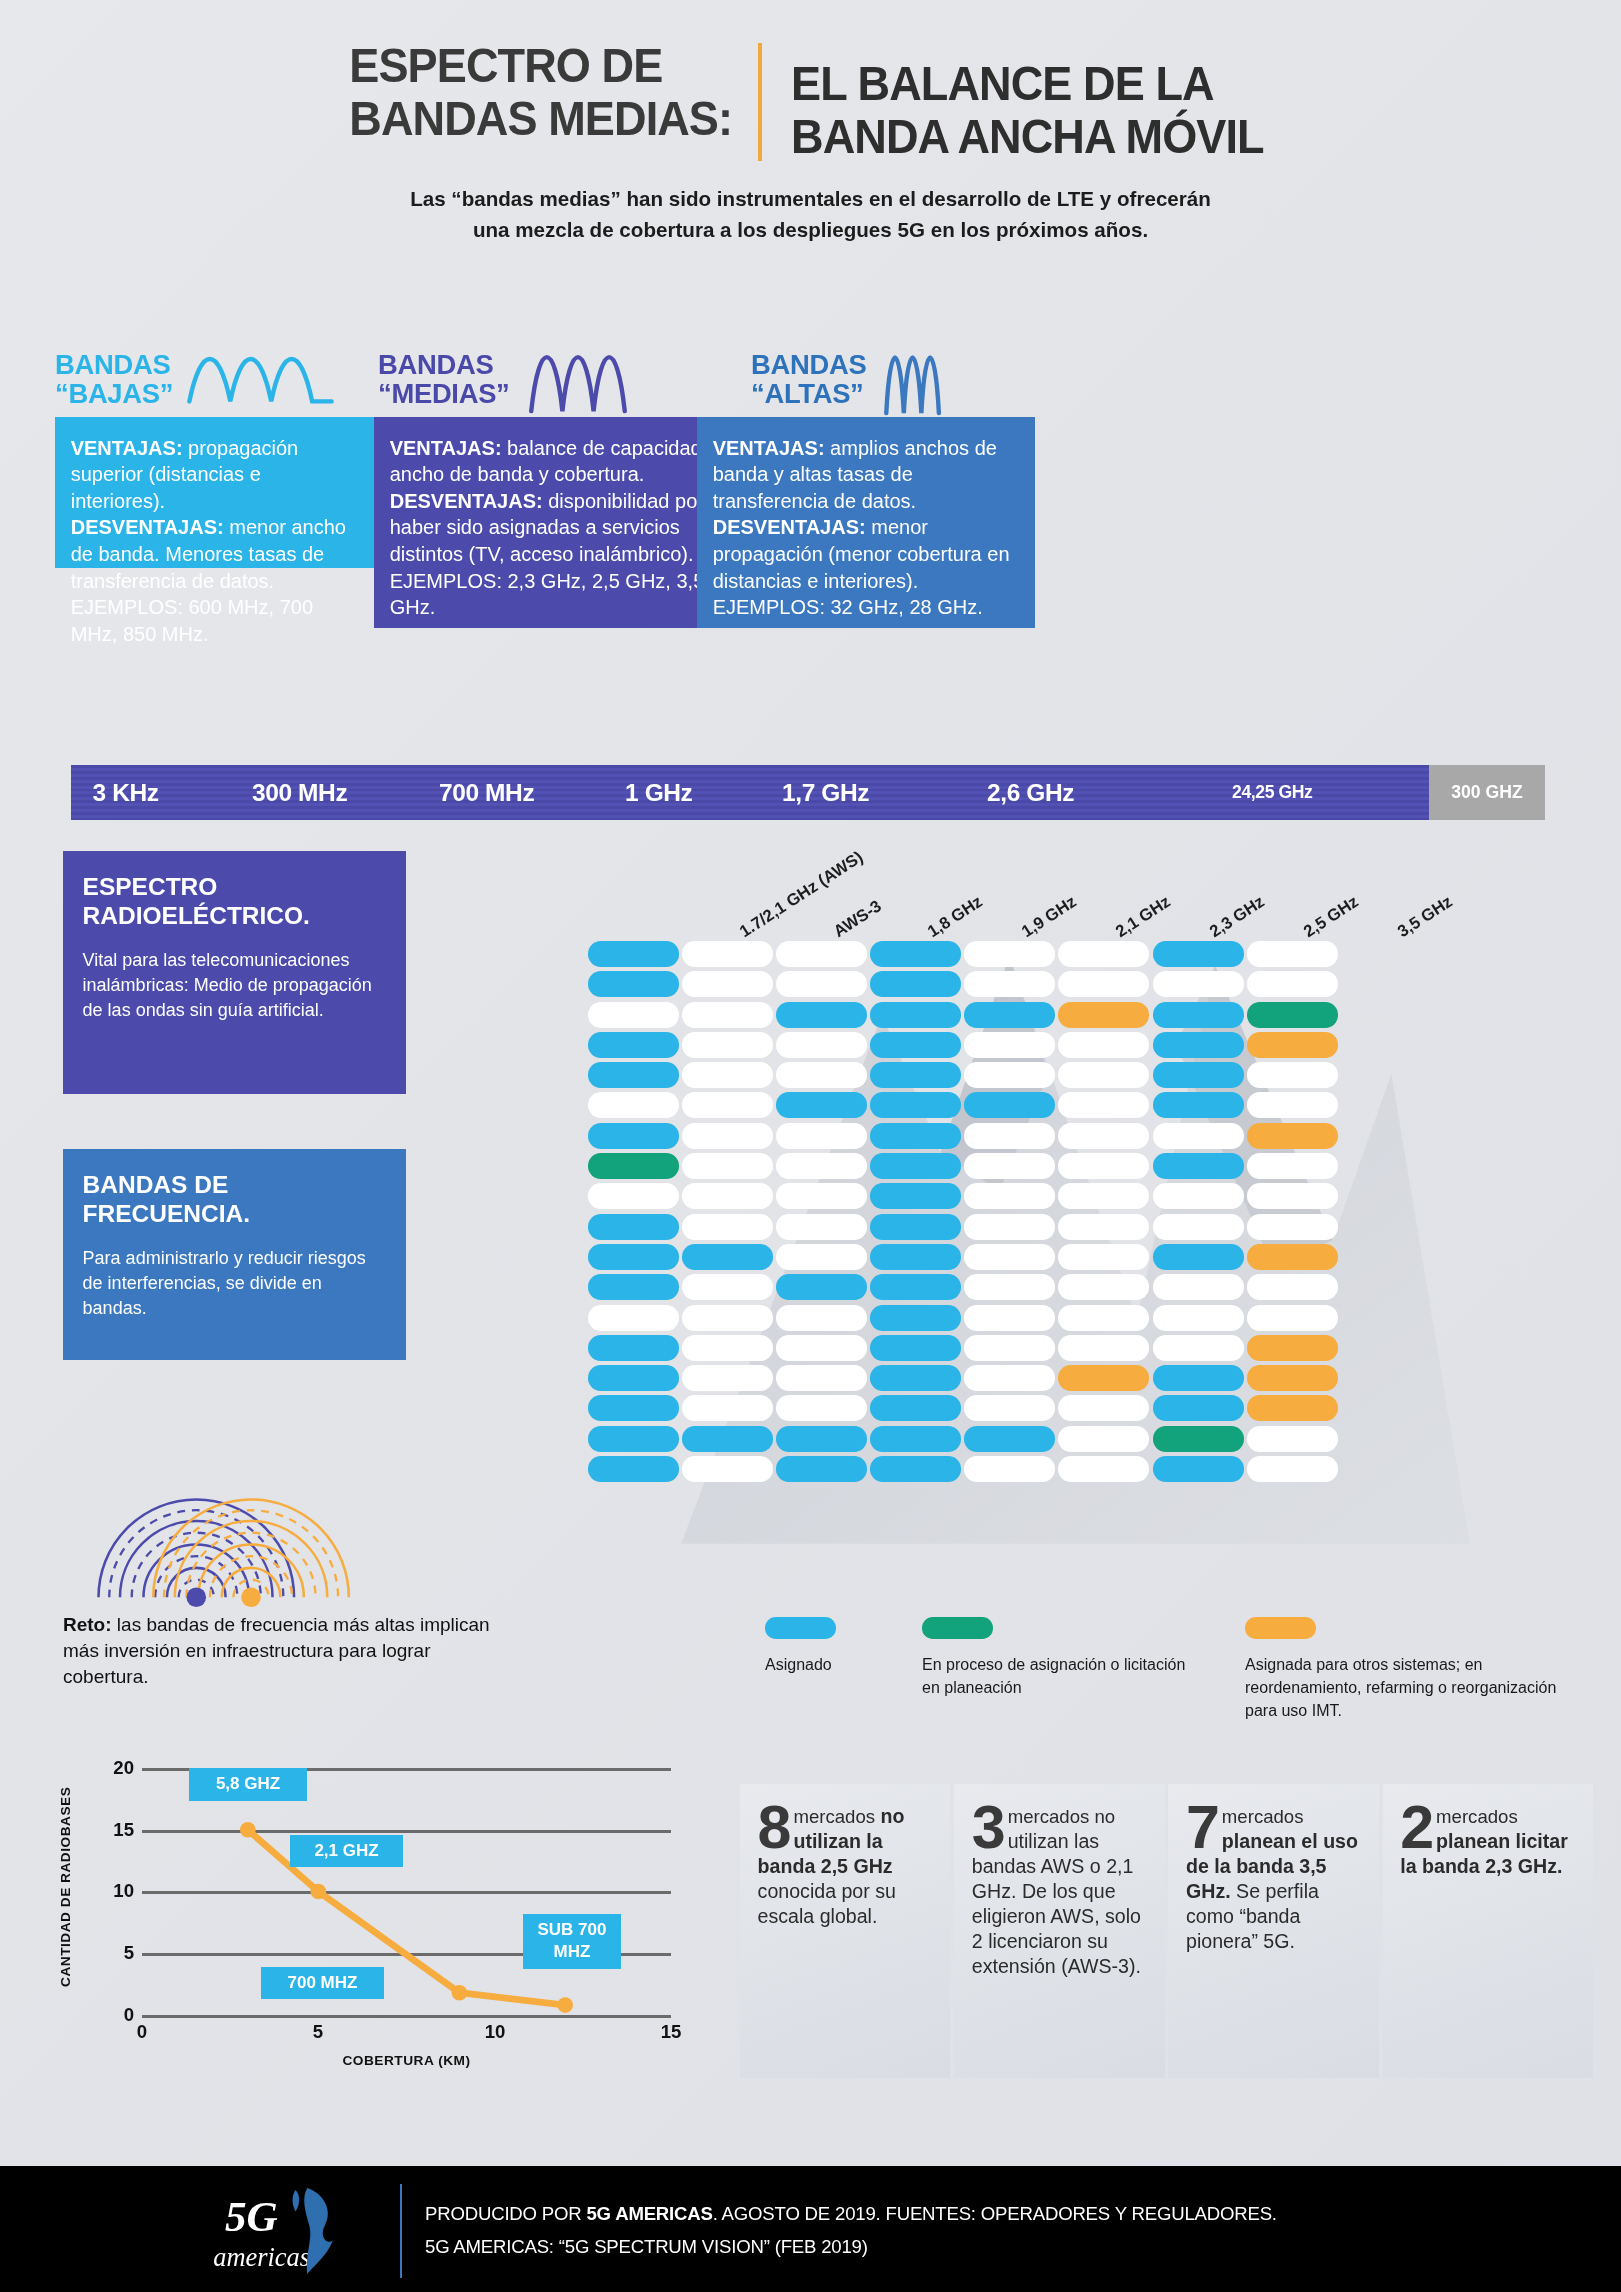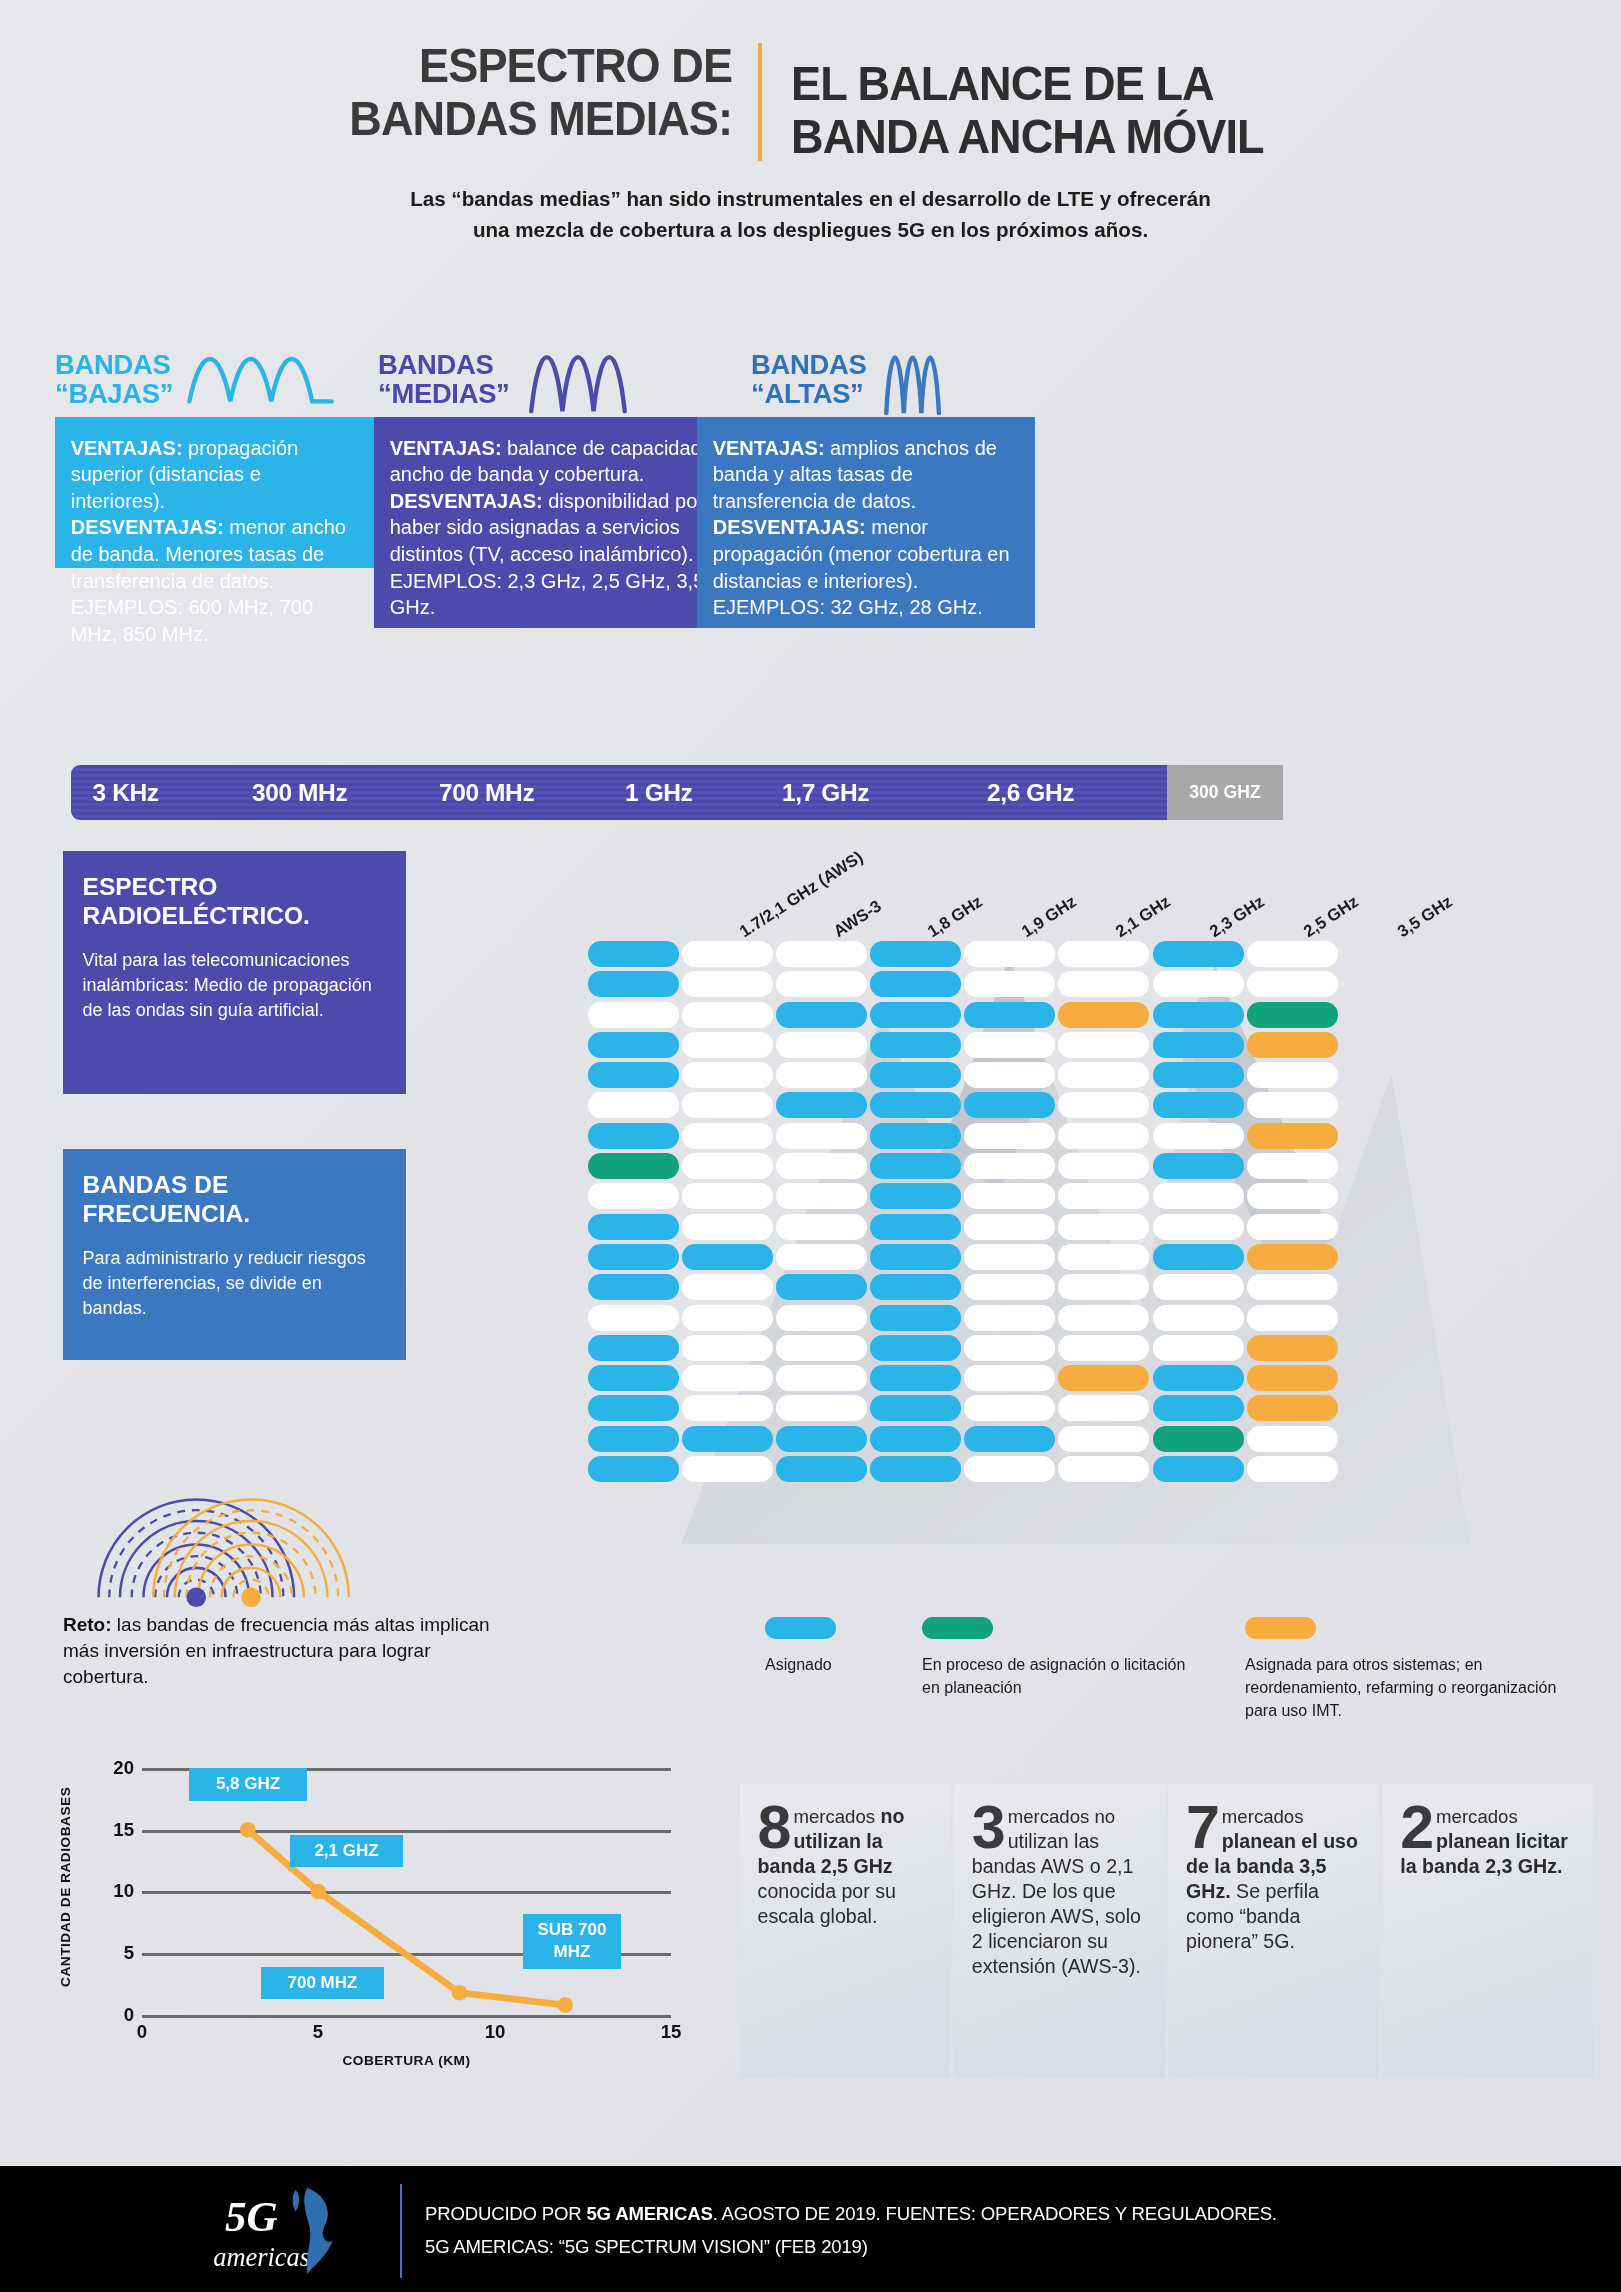--- a/index.html
+++ b/index.html
@@ -8,21 +8,21 @@
     background: #e3e5e9;
     font-family: "Liberation Sans", sans-serif;
     position: relative; overflow: hidden;
   }
   .page { position: relative; width: 1621px; height: 2293px;
     background: linear-gradient(135deg,#e6e8ec 0%, #e2e4e8 40%, #dfe1e6 100%); }
 
   
   .header { display:flex; justify-content:center; align-items:flex-start;
             padding-top: 39px; gap: 0; }
-  .title-left { text-align:right; padding-right: 25.5px; }
+  .title-left { text-align:left; padding-right: 25.5px; }
   .title-right { text-align:left; padding-left: 29px; margin-top: 18px; }
   .title-left div, .title-right div {
     font-family:"Liberation Sans", sans-serif;
     font-weight: 800; font-size: 49px; line-height: 1.08;
     letter-spacing: -1px; color:#3a3a3a; transform: scaleX(0.92);
     transform-origin: right center;
   }
   .title-right div { color:#2e2e2e; transform-origin:left center; }
   .title-div { width:3.9px; background:#f2a93b; height: 118px; margin-top:3.9px;}
   .subtitle { text-align:center; margin-top: 21.6px; font-weight:700;
@@ -37,23 +37,23 @@
               padding:17.6px 13.7px 15.7px 15.7px; }
   .band-box b { font-weight:800; }
   .b1head{ left:0px; top:-3.9px;}   .b1head .lbl{color:#2ab4e8;}
   .b2head{ left:323px; top:-3.9px;} .b2head .lbl{color:#4a48a8;}
   .b3head{ left:696px; top:-3.9px;} .b3head .lbl{color:#2d72bb;}
   .b1 { left:0px;   top:72px; width:319px;  height:151px; background:#2ab4e8; }
   .b2 { left:319px; top:72px; width:353px;  height:211px; background:#4c4bab; }
   .b3 { left:642px; top:72px; width:338px;  height:211px; background:#3b78bf; }
 
   
-  .specbar { position:absolute; left:71px; top:765px; width:1212px; height:55px;
+  .specbar { position:absolute; left:71px; top:765px; width:1474px; height:55px;
              background: repeating-linear-gradient(180deg,#4b49a8 0px,#4b49a8 2.9px,#5351b4 2.9px,#5351b4 5.9px);
-             display:flex; align-items:center;border-radius:9px; }
+             display:flex; align-items:center; }
   .specbar .tick { color:#fff; font-weight:800; font-size:24.5px; position:absolute;
                    letter-spacing:-0.4px; }
   .specbar .small { font-weight:700; font-size:17.6px; }
   .specbar .greycap { position:absolute; right:0; top:0; height:55px; width:116px;
                       background:#a8a8a8; display:flex; align-items:center; justify-content:center;
                       color:#fff; font-weight:700; font-size:17.6px; }
 
   
   .panel { position:absolute; color:#fff; padding:21.6px 19.6px; }
   .panel h3 { font-size:24.5px; font-weight:600; line-height:1.18; margin-bottom:17.6px; }

